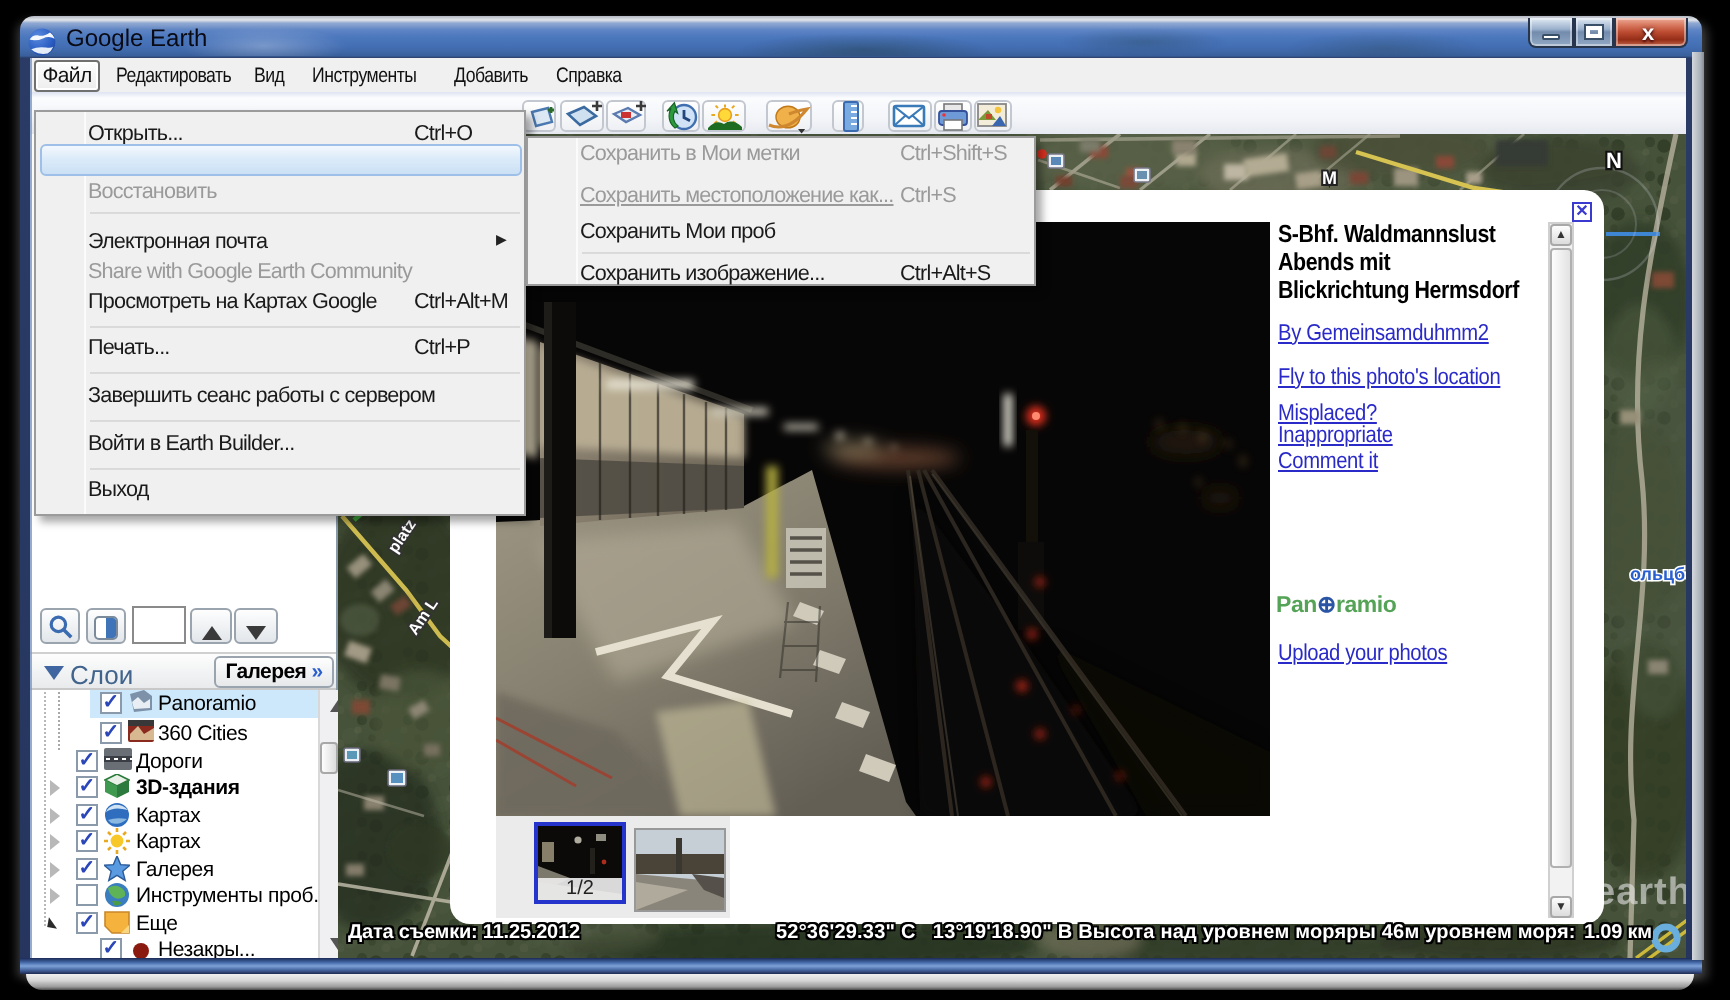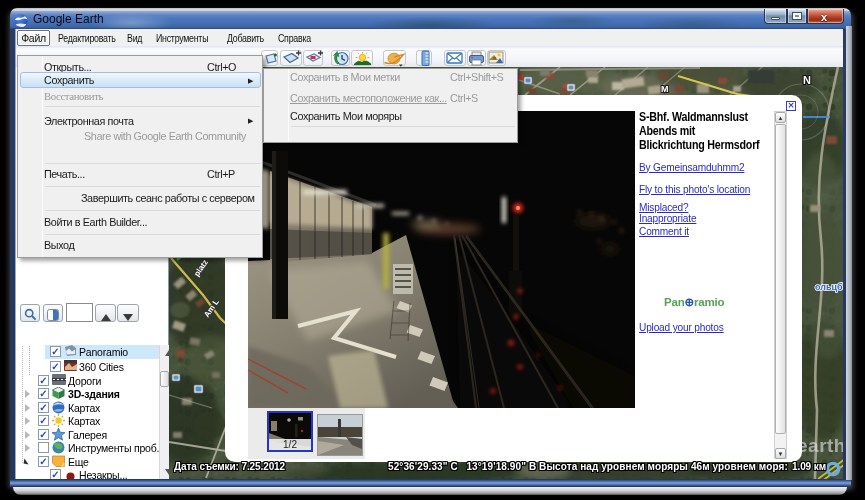--- a/index.html
+++ b/index.html
@@ -256,20 +256,25 @@
     </div>
     <div class="sbtn" style="left:28px;top:237px;width:20px;">
       <svg width="12" height="12" viewBox="0 0 12 12">
           <rect x="0.5" y="0.5" width="11" height="11" rx="2" fill="#fff" stroke="#7a8a9a"></rect>
           <path d="M6 1 h3.5 a1.5 1.5 0 0 1 1.5 1.5 v7 a1.5 1.5 0 0 1 -1.5 1.5 h-3.5Z" fill="#3f74b8"></path>
         </svg>
     </div>
     <input id="sinput" style="">
     <div class="sbtn" style="left:80px;top:237px;width:21px;"><span class="tri up"></span></div>
     <div class="sbtn" style="left:102px;top:237px;width:22px;"><span class="tri down"></span></div>
+    <div id="layhdr">
+      <span class="tri hdown"></span>
+      <span style="position:absolute;left:20px;top:3px;font-size:13px;color:#40648c;">Слои</span>
+      <div id="galbtn">Галерея <span style="color:#2a5fd0;">»</span></div>
+    </div>
     <div id="tree">
       <div style="position:absolute;left:14px;top:-4px;height:34px;border-left:1px dotted #a8a8a8;"></div>
       <div style="position:absolute;left:7px;top:-4px;height:122px;border-left:1px dotted #b8b8b8;"></div>
       <div class="trow" style="top:0px;">
           <div class="hl"></div>
         <span class="cb" style="left:35px;">✓</span>
           <span class="ticon" style="left:49px;">
         <svg width="13" height="11" viewBox="0 0 13 11">
               <path d="M1 2 L8 0 L12 3 L12 10 L3 11Z" fill="#7d92a8"></path>
               <path d="M2 6 L5 3.5 L8 6.5 L11 4.5 L11 9 L3 9.5Z" fill="#e8eef4"></path>
@@ -630,21 +635,21 @@
         <path d="M146 190 L142 228 M162 192 L160 230 M144 200 h17 M143 212 h18 M142 224 h19"></path>
       </g>
     </svg>
 
     <div class="abs" style="left:414px;top:15px;width:200px;font-size:12.3px;font-weight:bold;color:#000;line-height:14.2px;letter-spacing:-0.25px;transform:scaleX(.87);transform-origin:0 0;white-space:nowrap;">S-Bhf. Waldmannslust<br>Abends mit<br>Blickrichtung Hermsdorf</div>
     <a class="blnk" style="left:414px;top:65.5px;">By Gemeinsamduhmm2</a>
     <a class="blnk" style="left:414px;top:87.5px;">Fly to this photo's location</a>
     <a class="blnk" style="left:414px;top:106px;">Misplaced?</a>
     <a class="blnk" style="left:414px;top:116.5px;">Inappropriate</a>
     <a class="blnk" style="left:414px;top:129.5px;">Comment it</a>
-    <div class="abs" style="left:413px;top:200px;font-size:11.5px;font-weight:bold;color:#55a356;letter-spacing:-0.2px;margin-left:26px;">Pan<span style="color:#2a55a5;">⊕</span>ramio</div>
+    <div class="abs" style="left:413px;top:200px;font-size:11.5px;font-weight:bold;color:#55a356;letter-spacing:-0.2px;">Pan<span style="color:#2a55a5;">⊕</span>ramio</div>
     <a class="blnk" style="left:414px;top:226px;">Upload your photos</a>
 
     <div class="abs" id="bsb">
       <div class="sbbtn" style="left:0;top:0;">▲</div>
       <div class="sbthumb"></div>
       <div class="sbbtn" style="left:0;top:336px;">▼</div>
     </div>
 
     <div id="bx">✕</div>
 
@@ -672,37 +677,38 @@
         <path d="M28 22 L44 24 L44 34 L34 30Z" fill="#55504a"></path>
       </svg>
     </div>
   </div>
 </div>
 
 <div id="menuFile">
   <div class="gutline"></div>
   <div class="mrow" style="top:4px;">Открыть...<span class="msc">Ctrl+O</span></div>
   <div id="mhl"></div>
-  <div class="mrow" style="top:17px;z-index:2;">Сохранить<span class="marr">▶</span></div>
-  <div class="mrow dis" style="top:32.5px;font-family:Liberation Serif, serif;">Восстановить</div>
+  <div class="mrow dis" style="top:32.5px;">Восстановить</div>
   <div class="msep" style="top:50px;"></div>
   <div class="mrow" style="top:57.5px;">Электронная почта<span class="marr">▶</span></div>
-  <div class="mrow dis" style="top:73px;margin-left:40px;">Share with Google Earth Community</div>
+  <div class="mrow dis" style="top:73px;">Share with Google Earth Community</div>
+  <div class="mrow" style="top:88px;">Просмотреть на Картах Google<span class="msc">Ctrl+Alt+M</span></div>
   <div class="msep" style="top:106.5px;"></div>
   <div class="mrow" style="top:111px;">Печать...<span class="msc">Ctrl+P</span></div>
   <div class="msep" style="top:129.5px;"></div>
-  <div class="mrow" style="top:135px;margin-left:37px;">Завершить сеанс работы с сервером</div>
+  <div class="mrow" style="top:135px;">Завершить сеанс работы с сервером</div>
   <div class="msep" style="top:153.5px;"></div>
   <div class="mrow" style="top:159px;">Войти в Earth Builder...</div>
   <div class="msep" style="top:177.5px;"></div>
   <div class="mrow" style="top:182px;">Выход</div>
 </div>
 <div id="menuSave">
   <div class="gutline"></div>
   <div class="mrow dis" style="top:1px;">Сохранить в Мои метки<span class="msc2">Ctrl+Shift+S</span></div>
   <div class="mrow dis" style="top:21.5px;text-decoration:underline;">Сохранить местоположение как...<span class="msc2">Ctrl+S</span></div>
-  <div class="mrow" style="top:40px;">Сохранить Мои моряры</div>
+  <div class="mrow" style="top:40px;">Сохранить Мои проб</div>
   <div class="msep" style="top:57px;"></div>
+  <div class="mrow" style="top:60.5px;">Сохранить изображение...<span class="msc2">Ctrl+Alt+S</span></div>
 </div>
 
-<div class="stx" style="left:174px;top:461px;">Дата съемки: 7.25.2012</div>
+<div class="stx" style="left:174px;top:461px;">Дата съемки: 11.25.2012</div>
 <div class="stx" style="left:388px;top:461px;letter-spacing:.1px;">52°36'29.33" С&nbsp;&nbsp; 13°19'18.90" В Высота над уровнем моряры 46м уровнем моря:</div>
 <div class="stx" style="left:792px;top:461px;">1.09 км</div>
 
 </body></html>

